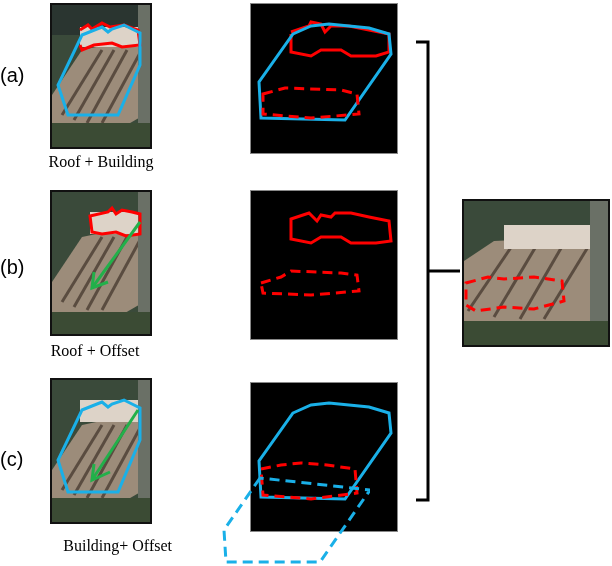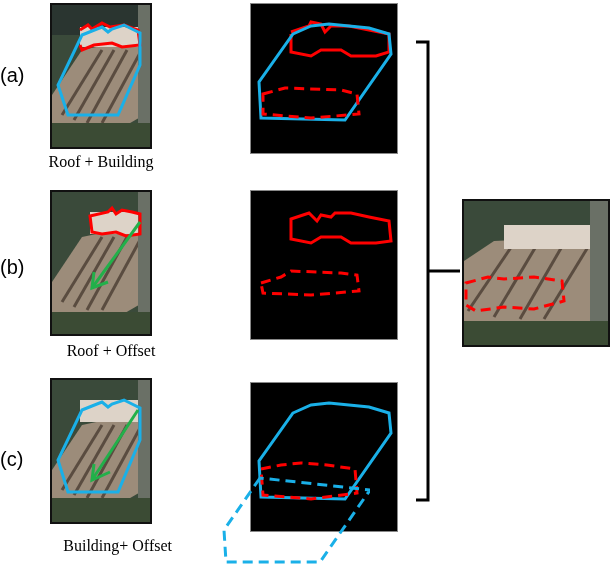--- a/index.html
+++ b/index.html
@@ -56,21 +56,21 @@
         <line x1="50" y1="118" x2="88" y2="48"></line>
     </g>
     <rect x="38" y="20" width="50" height="22" fill="#ddd3c8"></rect>
     <rect x="86" y="0" width="12" height="142" fill="#6a7066"></rect>
     <rect x="0" y="120" width="98" height="22" fill="#3b4b34"></rect>
     <polygon points="38,24 56,20 60,16 64,22 70,18 80,20 88,22 88,42 74,44 64,40 50,42 40,40" fill="none" stroke="#ff0000" stroke-width="3"></polygon>
     <line x1="88" y1="30" x2="40" y2="96" stroke="#22b04a" stroke-width="3"></line>
     <polyline points="42,80 40,96 56,90" fill="none" stroke="#22b04a" stroke-width="3"></polyline>
   </svg>
 </div>
-<div class="abs caption" style="left:40px;top:342px;width:142px;">Roof + Offset</div>
+<div class="abs caption" style="left:24px;top:342px;width:142px;">Roof + Offset</div>
 
 
 <div class="abs aerial" style="left:50px;top:378px;width:102px;height:146px;">
   <svg width="98" height="142" viewBox="0 0 98 142">
     <rect width="98" height="142" fill="#3a4a3a"></rect>
     <polygon points="8,78 30,45 92,32 92,110 40,140 0,140 0,90" fill="#9c8c7a"></polygon>
     <g stroke="#5a4c40" stroke-width="3">
       <line x1="10" y1="110" x2="50" y2="45"></line>
         <line x1="22" y1="115" x2="62" y2="45"></line>
       <line x1="35" y1="118" x2="75" y2="45"></line>

